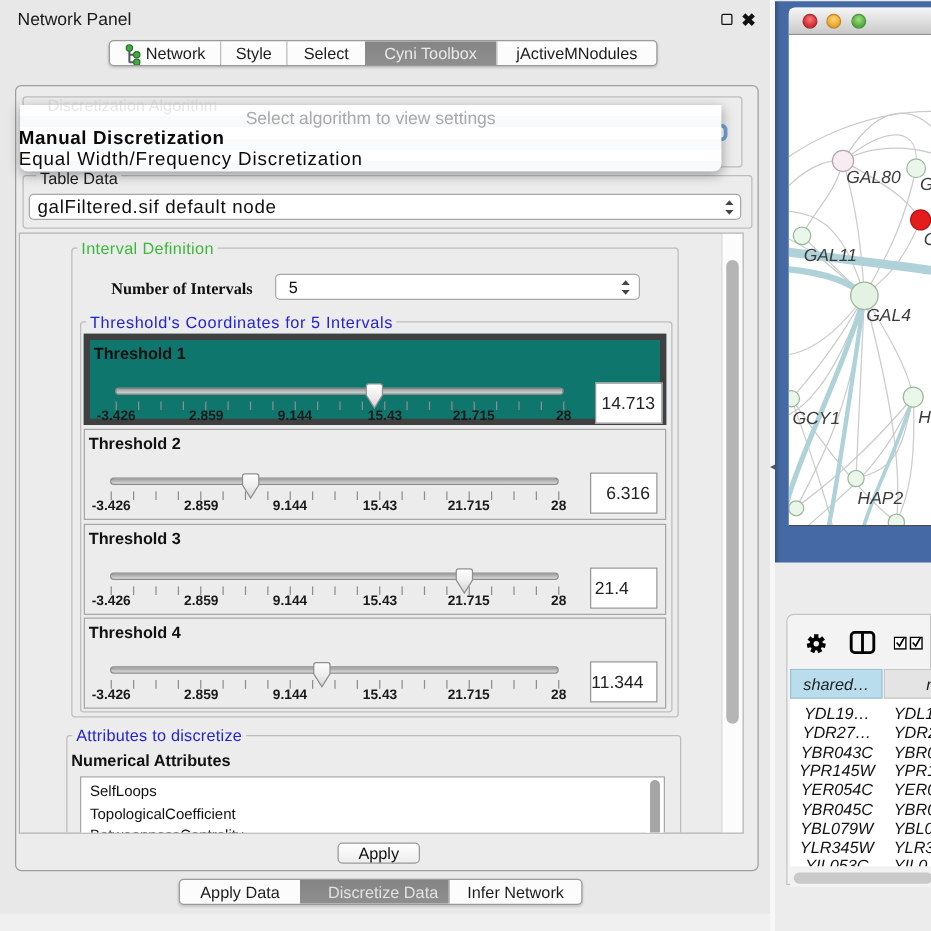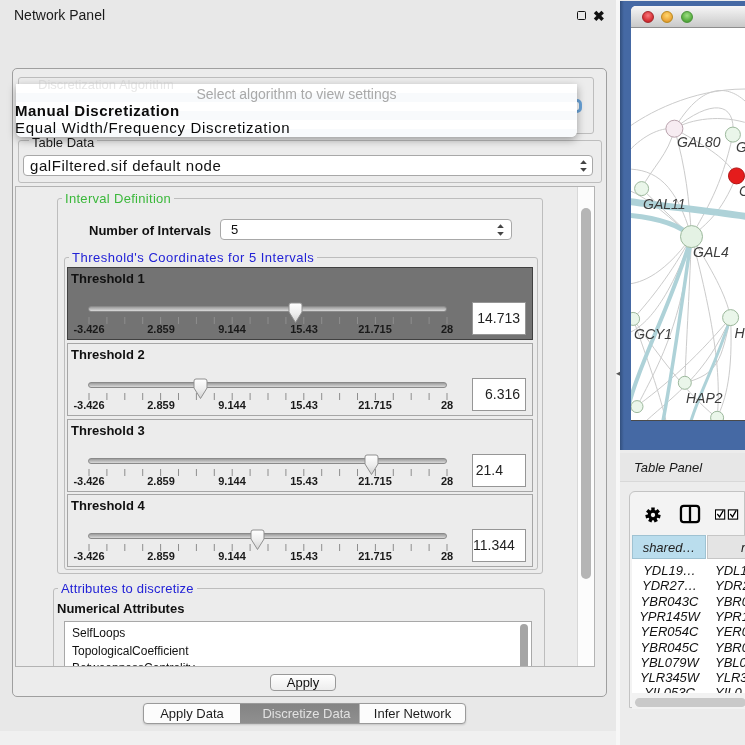--- a/index.html
+++ b/index.html
@@ -9,20 +9,36 @@
 </style>
 </head>
 <body>
 
 <div class="abs" id="leftpane" style="left:0;top:0;width:616px;height:745px;background:#e8e8e8;">
 
   <div class="abs" style="left:14px;top:7px;font-size:14px;color:#1a1a1a;">Network Panel</div>
   <div class="abs" style="left:577px;top:11px;width:9px;height:9px;border:1.5px solid #111;border-radius:1.5px;"></div>
   <div class="abs" style="left:593px;top:8px;font-size:14px;font-weight:bold;color:#111;">✖</div>
 
+  <div class="abs" style="left:87px;top:32px;height:21px;display:flex;border:1px solid #9a9a9a;border-radius:4px;background:#fcfcfc;overflow:hidden;font-size:13px;color:#1d1d1d;box-shadow:0 1px 2px rgba(0,0,0,0.15);">
+    <div style="width:89px;display:flex;align-items:center;justify-content:center;border-right:1px solid #bcbcbc;">
+      <svg width="13" height="18" viewBox="0 0 13 18" style="margin-right:4px;margin-top:2px;">
+        <line x1="3.5" y1="4" x2="3.5" y2="15" stroke="#565664" stroke-width="1.6"></line>
+        <line x1="3.5" y1="8.7" x2="8.5" y2="8.7" stroke="#565664" stroke-width="1.6"></line>
+        <line x1="3.5" y1="14.8" x2="8.5" y2="14.8" stroke="#565664" stroke-width="1.6"></line>
+        <circle cx="3.5" cy="3.4" r="2.5" fill="#4ca64c" stroke="#1f7a1f" stroke-width="1"></circle>
+        <circle cx="9.4" cy="8.7" r="2.5" fill="#4ca64c" stroke="#1f7a1f" stroke-width="1"></circle>
+        <circle cx="9.4" cy="14.8" r="2.5" fill="#4ca64c" stroke="#1f7a1f" stroke-width="1"></circle>
+      </svg>
+      Network</div>
+    <div style="width:53px;display:flex;align-items:center;justify-content:center;border-right:1px solid #bcbcbc;">Style</div>
+    <div style="width:62px;display:flex;align-items:center;justify-content:center;">Select</div>
+    <div style="width:105px;display:flex;align-items:center;justify-content:center;background:linear-gradient(#848484,#8f8f8f);color:#e9e9e9;">Cyni Toolbox</div>
+    <div style="width:128px;display:flex;align-items:center;justify-content:center;border-left:1px solid #bcbcbc;">jActiveMNodules</div>
+  </div>
 
   <div class="abs" style="left:12px;top:68px;width:595px;height:629px;background:#ececec;border:1px solid #9f9f9f;border-radius:5px;">
 
     <div class="abs" style="left:5px;top:8px;width:576px;height:57px;border:1px solid #bdbdbd;border-radius:3px;"></div>
 
     <div class="abs" style="left:525px;top:30px;width:44px;height:14px;border:3px solid #6aa3d8;border-radius:5px;background:#fff;"></div>
 
     <div class="abs" style="left:5px;top:71px;width:584px;height:43px;border:1px solid #bdbdbd;border-radius:3px;"></div>
     <div class="abs" style="left:16px;top:66px;padding:0 3px;background:#ececec;font-size:13px;color:#1a1a1a;">Table Data</div>
     <div class="abs" style="left:10px;top:86px;width:570px;height:21px;background:#fff;border:1px solid #a8a8a8;border-radius:4px;font-size:15px;letter-spacing:0.55px;color:#111;line-height:20px;padding-left:6px;">galFiltered.sif default node
@@ -33,32 +49,32 @@
     </div>
 
     <div class="abs" style="left:2px;top:117px;width:580px;height:481px;border:1px solid #b3b3b3;background:#ececec;overflow:hidden;">
 
       <div class="abs" style="right:0;top:0;width:17px;height:100%;background:#fcfcfc;border-left:1px solid #d8d8d8;"></div>
       <div class="abs" style="right:3px;top:21px;width:10px;height:371px;background:#b5b5b5;border-radius:5px;"></div>
 
       <div class="abs" style="left:41px;top:11px;width:486px;height:376px;border:1px solid #bdbdbd;border-radius:3px;"></div>
       <div class="abs" style="left:46px;top:4px;padding:0 3px;background:#ececec;font-size:13px;letter-spacing:0.3px;color:#3bb83b;">Interval Definition</div>
 
-      <div class="abs" style="left:73px;top:36px;font-size:13px;font-weight:bold;color:#111;">Number of Intervals</div>
+      <div class="abs" style="left:73px;top:36px;font-size:13px;font-weight:bold;color:#111;font-family:Liberation Serif, serif;">Number of Intervals</div>
       <div class="abs" style="left:204px;top:32px;width:292px;height:21px;background:#fff;border:1px solid #a8a8a8;border-radius:4px;font-size:13px;color:#111;line-height:19px;padding-left:10px;">5
         <svg class="abs" style="right:6px;top:3px;" width="9" height="14" viewBox="0 0 9 14">
           <path d="M1.2 5 L4.5 1.2 L7.8 5 Z" fill="#444"></path>
           <path d="M1.2 9 L4.5 12.8 L7.8 9 Z" fill="#444"></path>
         </svg>
       </div>
 
       <div class="abs" style="left:48px;top:70px;width:474px;height:313px;border:1px solid #bdbdbd;border-radius:3px;"></div>
       <div class="abs" style="left:53px;top:63px;padding:0 3px;background:#ececec;font-size:13px;letter-spacing:0.5px;color:#2222d6;">Threshold's Coordinates for 5 Intervals</div>
 
-      <div class="abs" style="left:51px;top:80px;width:466px;height:73px;background:#737373;border:1px solid #404040;">
+      <div class="abs" style="left:51px;top:80px;width:466px;height:73px;background:#0f766e;border:5px solid #404040;">
         <div class="abs" style="left:3px;top:3px;font-size:13px;font-weight:bold;color:#111;">Threshold 1</div>
         <div class="abs" style="left:20px;top:38px;width:359px;height:6px;background:linear-gradient(#9b9b9b,#d9d9d9);border:1px solid #8a8a8a;border-radius:3px;"></div>
         <svg class="abs" style="left:20px;top:49px;" width="360" height="8" viewBox="0 0 360 8">
             <line x1="1.00" y1="0" x2="1.00" y2="7" stroke="#8e8e8e" stroke-width="1"></line>
             <line x1="18.90" y1="0" x2="18.90" y2="7" stroke="#8e8e8e" stroke-width="1"></line>
             <line x1="36.80" y1="0" x2="36.80" y2="7" stroke="#8e8e8e" stroke-width="1"></line>
             <line x1="54.70" y1="0" x2="54.70" y2="7" stroke="#8e8e8e" stroke-width="1"></line>
             <line x1="72.60" y1="0" x2="72.60" y2="7" stroke="#8e8e8e" stroke-width="1"></line>
             <line x1="90.50" y1="0" x2="90.50" y2="7" stroke="#8e8e8e" stroke-width="1"></line>
             <line x1="108.40" y1="0" x2="108.40" y2="7" stroke="#8e8e8e" stroke-width="1"></line>
@@ -317,23 +333,20 @@
       <text x="105.0" y="123.0" font-size="14" fill="#3c3c3c" font-family="Liberation Sans">G</text>
       <text x="108.0" y="167.0" font-size="14" fill="#3c3c3c" font-family="Liberation Sans">C</text>
       <text x="12.0" y="180.0" font-size="14" fill="#3c3c3c" font-family="Liberation Sans">GAL11</text>
       <text x="62.0" y="228.0" font-size="14" fill="#3c3c3c" font-family="Liberation Sans">GAL4</text>
       <text x="3.0" y="310.0" font-size="14" fill="#3c3c3c" font-family="Liberation Sans">GCY1</text>
       <text x="103.5" y="309.0" font-size="14" fill="#3c3c3c" font-family="Liberation Sans">H</text>
       <text x="55.0" y="374.0" font-size="14" fill="#3c3c3c" font-family="Liberation Sans">HAP2</text>
       </svg>
   </div>
 
-  <div class="abs" style="left:0;top:453px;width:125px;height:29px;background:#e7e7e7;border-bottom:1px solid #d8d8d8;">
-    <div class="abs" style="left:14px;top:7px;font-size:13px;color:#1a1a1a;">Table Panel</div>
-  </div>
 
   <div class="abs" style="left:9px;top:491px;width:116px;height:217px;background:#f3f3f3;border:1px solid #c3c3c3;border-radius:6px 0 0 0;">
 
     <svg class="abs" style="left:15px;top:15px;" width="16" height="16" viewBox="0 0 17 17">
       <path d="M6.60,0.52 L10.40,0.52 L10.28,3.19 L11.54,3.80 L13.55,2.04 L15.92,5.01 L13.76,6.58 L14.07,7.95 L16.70,8.43 L15.86,12.12 L13.28,11.42 L12.41,12.51 L13.67,14.86 L10.25,16.51 L9.20,14.06 L7.80,14.06 L6.75,16.51 L3.33,14.86 L4.59,12.51 L3.72,11.42 L1.14,12.12 L0.30,8.43 L2.93,7.95 L3.24,6.58 L1.08,5.01 L3.45,2.04 L5.46,3.80 L6.72,3.19 Z" fill="#000"></path>
         <circle cx="8.5" cy="8.5" r="2.3" fill="#f3f3f3"></circle>
     </svg>
 
     <svg class="abs" style="left:49px;top:12px;" width="22" height="20" viewBox="0 0 23 21">
       <rect x="2" y="2" width="19" height="17" rx="3" fill="none" stroke="#000" stroke-width="2.4"></rect>

